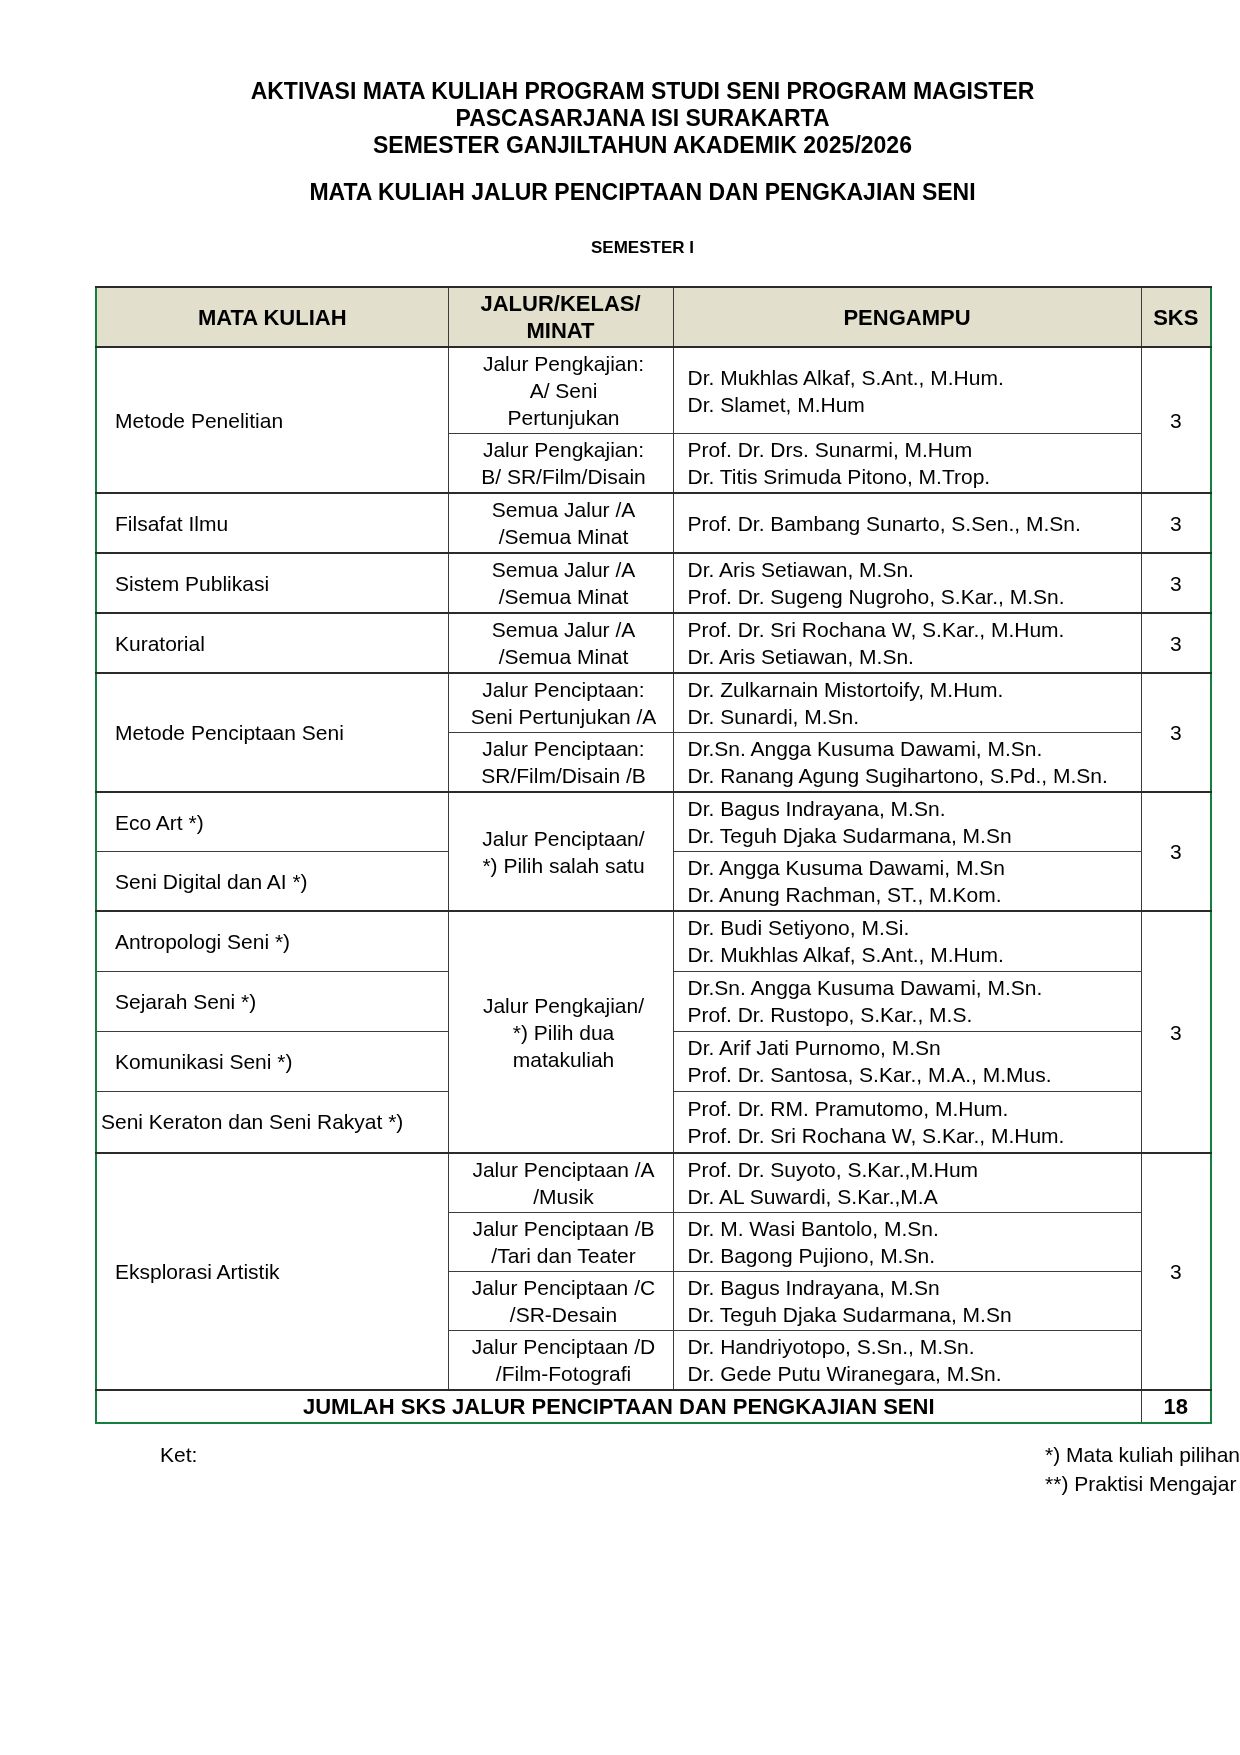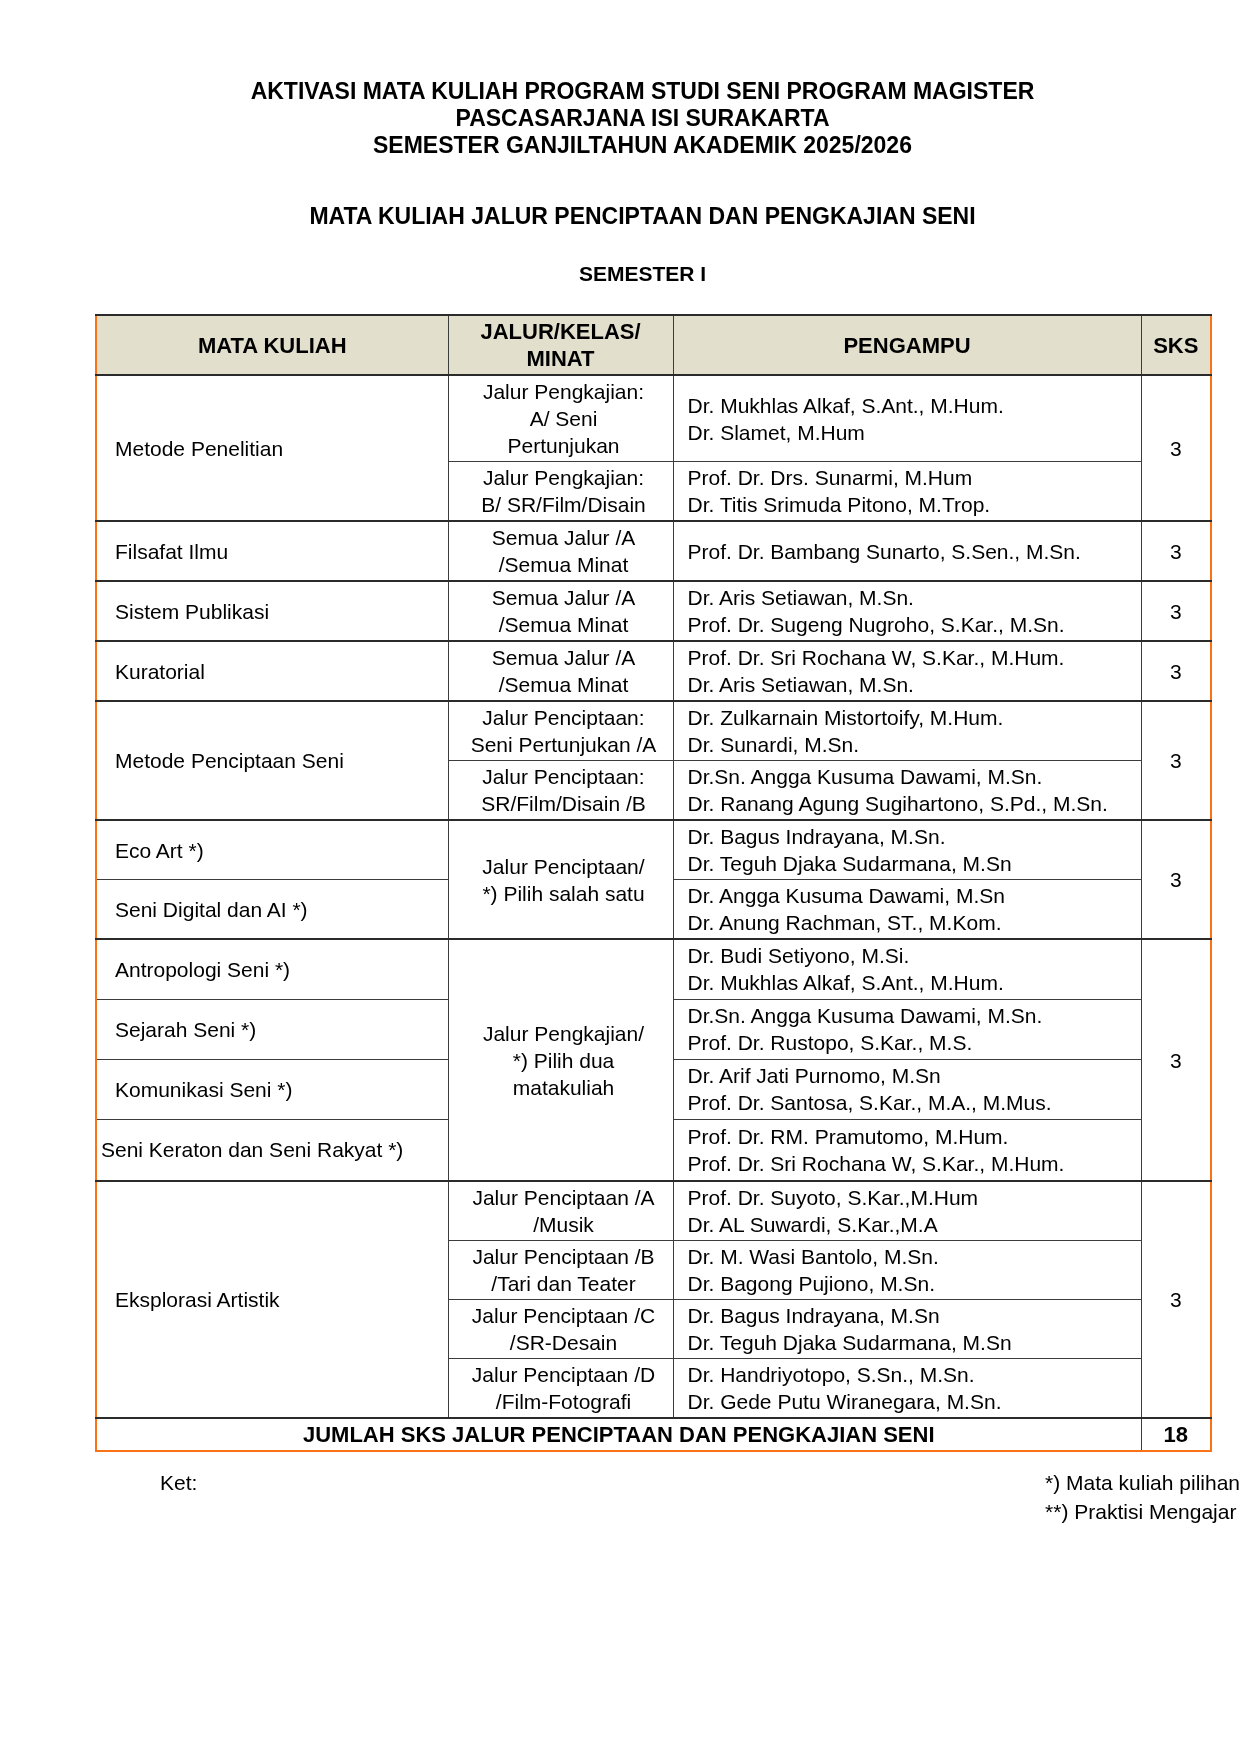--- a/index.html
+++ b/index.html
@@ -2,26 +2,26 @@
 <html><head>
 <meta charset="utf-8">
 <style>
   html,body{margin:0;padding:0;background:#ffffff;}
   .page{
     position:relative;width:1240px;min-height:1755px;background:#ffffff;
     font-family:"Liberation Sans","DejaVu Sans",sans-serif;color:#000;
   }
   .titles{width:1115px;margin:0 0 0 85px;padding-top:78px;text-align:center;}
   .title-line{font-size:23px;font-weight:bold;line-height:27px;}
-  .subtitle{width:1115px;margin:44px 0 0 85px;text-align:center;font-size:23px;font-weight:bold;}
-  .semester{width:1115px;margin:32px 0 0 85px;text-align:center;font-size:21px;font-weight:bold;}
+  .subtitle{width:1115px;margin:20px 0 0 85px;text-align:center;font-size:23px;font-weight:bold;}
+  .semester{width:1115px;margin:32px 0 0 85px;text-align:center;font-size:17px;font-weight:bold;}
   table.doc-table{
     border-collapse:collapse;table-layout:fixed;
     margin:28px 0 0 95px;width:1115px;
-    border:2px solid #f97316;
+    border:2px solid #15803d;
   }
   .doc-table th,.doc-table td{
     border:1px solid #3c3c3c;
     font-size:21px;line-height:27px;
     padding:2px 6px;vertical-align:middle;
     white-space:pre-line;overflow:hidden;
   }
   .doc-table th{background:#e2dfcc;font-weight:bold;text-align:center;font-size:22px;}
   tr.gs > th, tr.gs > td{border-top:2px solid #2b2b2b;}
   td.course{text-align:left;padding-left:18px;}

